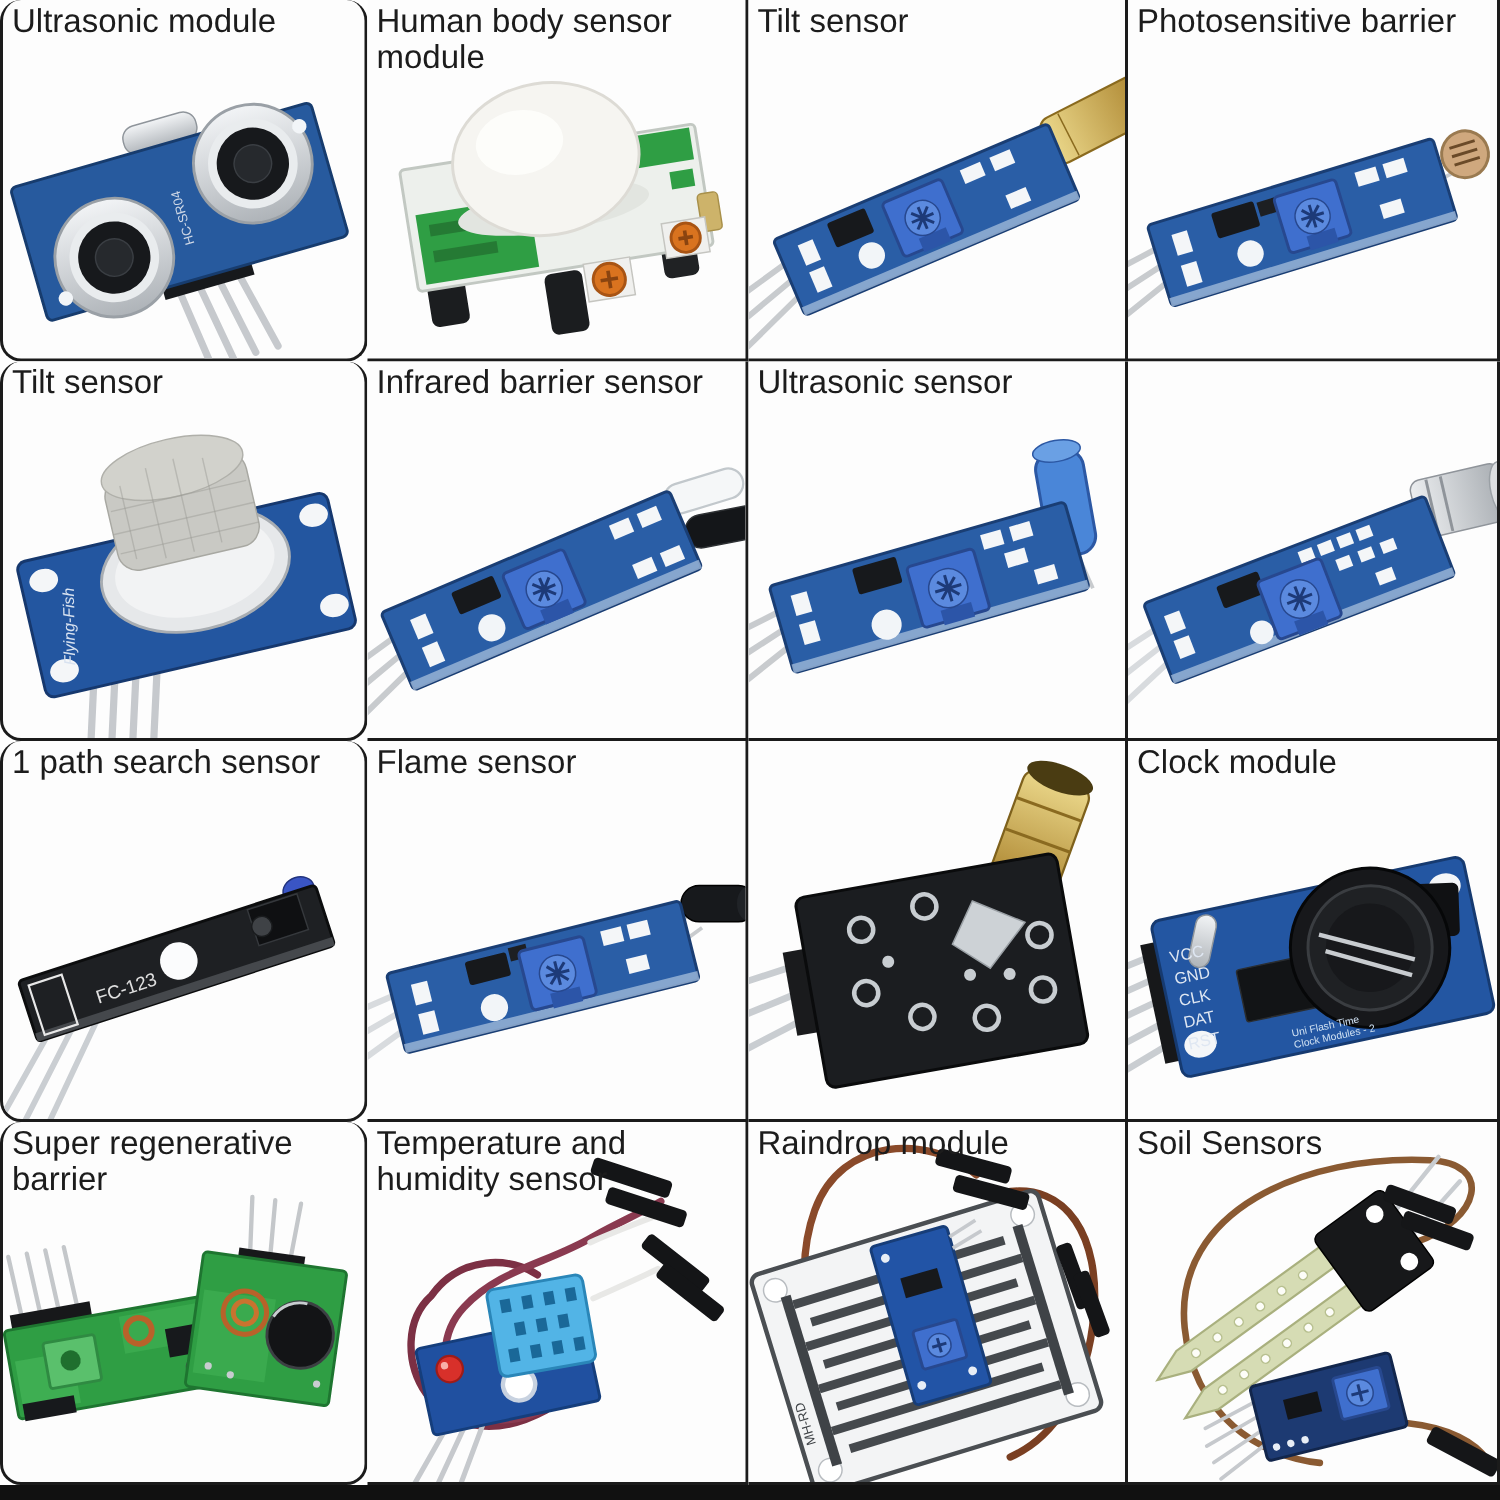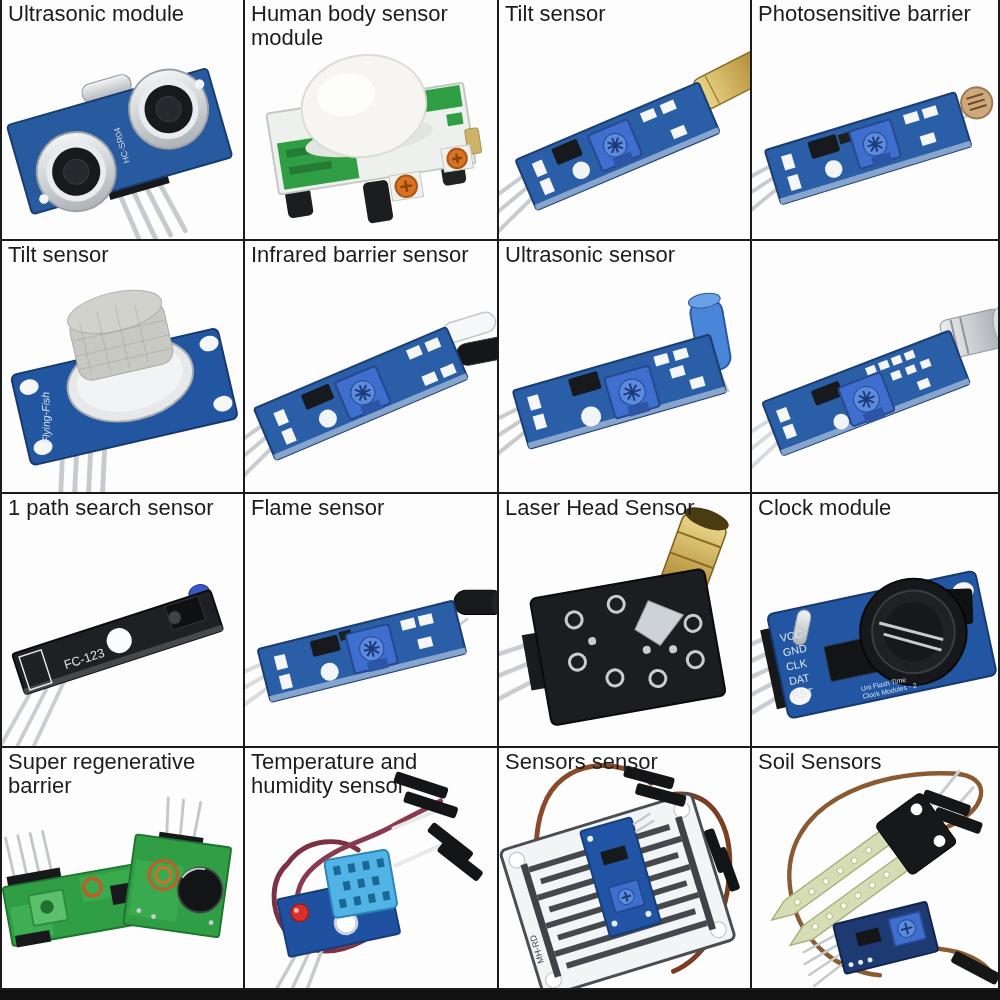--- a/index.html
+++ b/index.html
@@ -3,21 +3,21 @@
 <meta charset="utf-8">
 <style>
   html,body{margin:0;padding:0;background:#ffffff;}
   #stage{position:relative;width:1000px;height:1000px;background:#ffffff;overflow:hidden;
          font-family:"Liberation Sans", sans-serif;}
   .grid{position:absolute;left:0;top:0;width:1000px;height:990px;display:grid;
         grid-template-columns:245px 254px 253px 248px;
         grid-template-rows:241px 253px 254px 242px;}
   .cell{position:relative;border-right:2px solid #1b1b1b;border-bottom:2px solid #1b1b1b;
         background:#fdfdfd;overflow:hidden;}
-  .cell.c0{border-left:2px solid #1b1b1b;}
+  .cell.c0{border-left:2px solid #1b1b1b;border-radius:14px;}
   .label{position:absolute;top:2px;left:6px;right:3px;z-index:2;
          font-size:22px;line-height:1.1;color:#1c1c1c;letter-spacing:0;}
   .art{position:absolute;left:0;top:0;width:100%;height:100%;z-index:1;}
   .bottombar{position:absolute;left:0;top:990px;width:1000px;height:10px;background:#111;}
   svg text{font-family:"Liberation Sans", sans-serif;}
 </style>
 </head>
 <body>
 
 <div id="stage">
@@ -343,21 +343,20 @@
           <rect x="-22" y="-20" width="44" height="40" rx="3" fill="#3f6fce" stroke="#27488f" stroke-width="2"></rect>
           <rect x="-8" y="12" width="20" height="10" fill="#2c55a8"></rect>
           <circle r="12" fill="#5b8adf" stroke="#27488f"></circle>
           <path d="M-8,0H8 M0,-8V8 M-6,-6L6,6 M-6,6L6,-6" stroke="#1d3a78" stroke-width="2"></path>
         </g>
       </g>
     </svg>
   </div>
 
   <div class="cell">
-    <div class="label">Laser Head Sensor</div>
     <svg class="art" viewBox="0 0 250 250">
       <g transform="translate(128,150) rotate(-10)">
         <line x1="-96" y1="-18" x2="-168" y2="-8" stroke="#c9cdd1" stroke-width="4.5" stroke-linecap="round"></line>
         <line x1="-96" y1="0" x2="-170" y2="16" stroke="#c9cdd1" stroke-width="4.5" stroke-linecap="round"></line>
         <line x1="-96" y1="18" x2="-166" y2="40" stroke="#c9cdd1" stroke-width="4.5" stroke-linecap="round"></line>
         <rect x="-102" y="-28" width="16" height="56" fill="#1a1b1d"></rect>
         <g transform="translate(66,-58) rotate(30)">
           <rect x="-20" y="-62" width="46" height="84" rx="9" fill="url(#g-gold)" stroke="#7e611c" stroke-width="1.5"></rect>
           <line x1="-20" y1="-40" x2="26" y2="-40" stroke="#8a6a20" stroke-width="2"></line>
           <line x1="-20" y1="-18" x2="26" y2="-18" stroke="#8a6a20" stroke-width="2"></line>
@@ -495,21 +494,21 @@
                 <rect x="-9" y="10" width="7" height="9"></rect>
             <rect x="6" y="10" width="7" height="9"></rect>
                 <rect x="21" y="10" width="7" height="9"></rect>
           </g>
         </g>
       </g>
     </svg>
   </div>
 
   <div class="cell">
-    <div class="label">Sensors sensor</div>
+    <div class="label">Raindrop module</div>
     <svg class="art" viewBox="0 0 250 245">
       <path d="M 152,36 C 120,8 60,10 42,60 C 24,110 40,180 95,205" fill="none" stroke="#8a4a2a" stroke-width="5" stroke-linecap="round"></path>
       <path d="M 170,48 C 215,40 236,80 232,130 C 228,180 205,215 175,228" fill="none" stroke="#7a3f22" stroke-width="5" stroke-linecap="round"></path>
       <g transform="translate(118,150) rotate(-17)">
         <rect x="-102" y="-78" width="204" height="156" rx="6" fill="#f3f4f5" stroke="#4a4e52" stroke-width="3"></rect>
         <circle cx="-88" cy="-64" r="8" fill="#ffffff" stroke="#b8bcc0"></circle>
         <circle cx="88" cy="-64" r="8" fill="#ffffff" stroke="#b8bcc0"></circle>
         <circle cx="-88" cy="64" r="8" fill="#ffffff" stroke="#b8bcc0"></circle>
         <circle cx="88" cy="64" r="8" fill="#ffffff" stroke="#b8bcc0"></circle>
         <rect x="-86" y="-58" width="7" height="120" fill="#3f4347"></rect>

